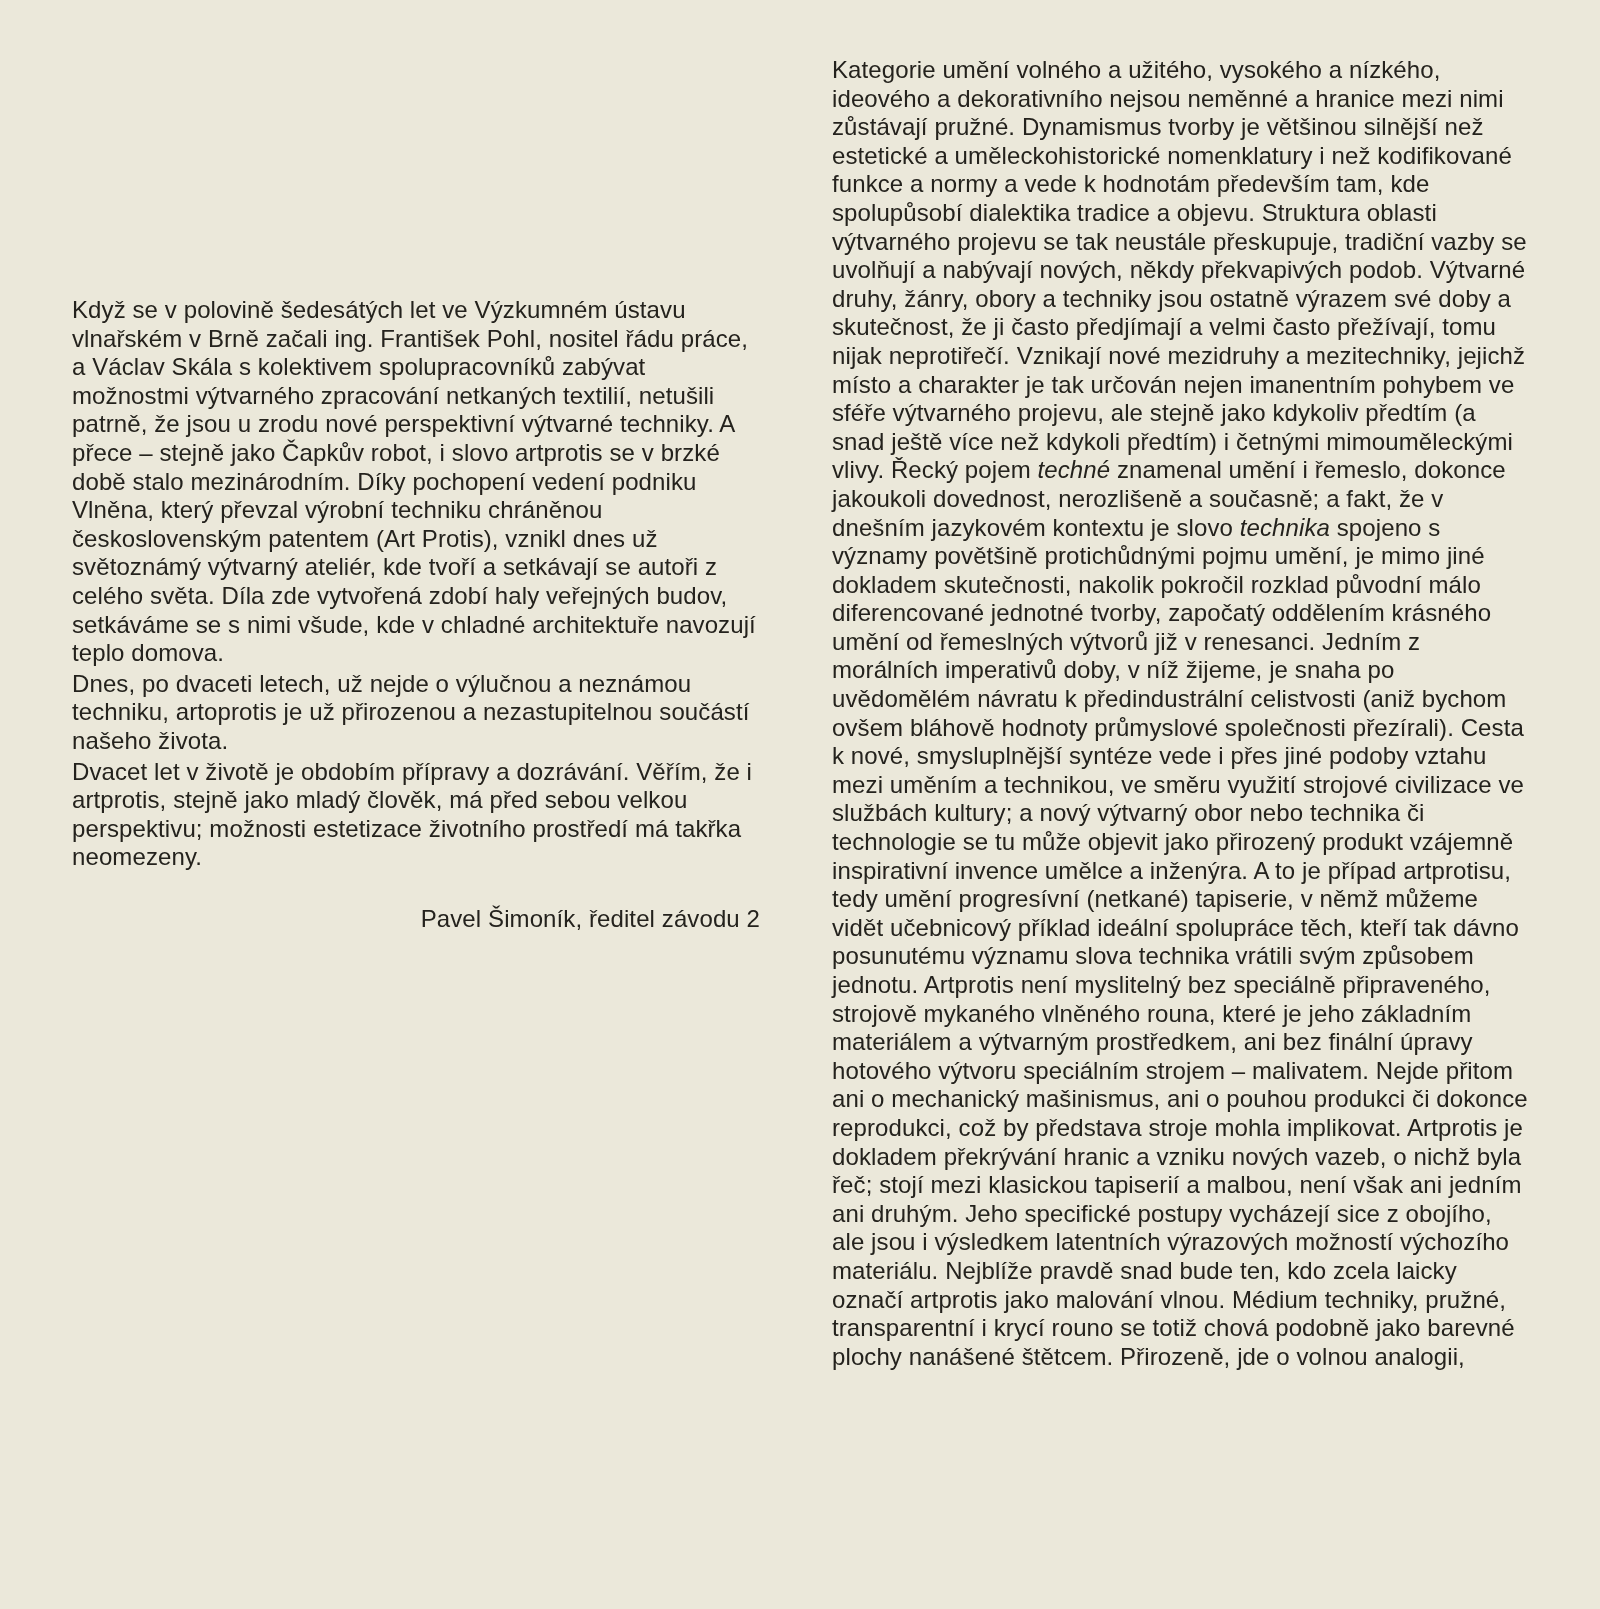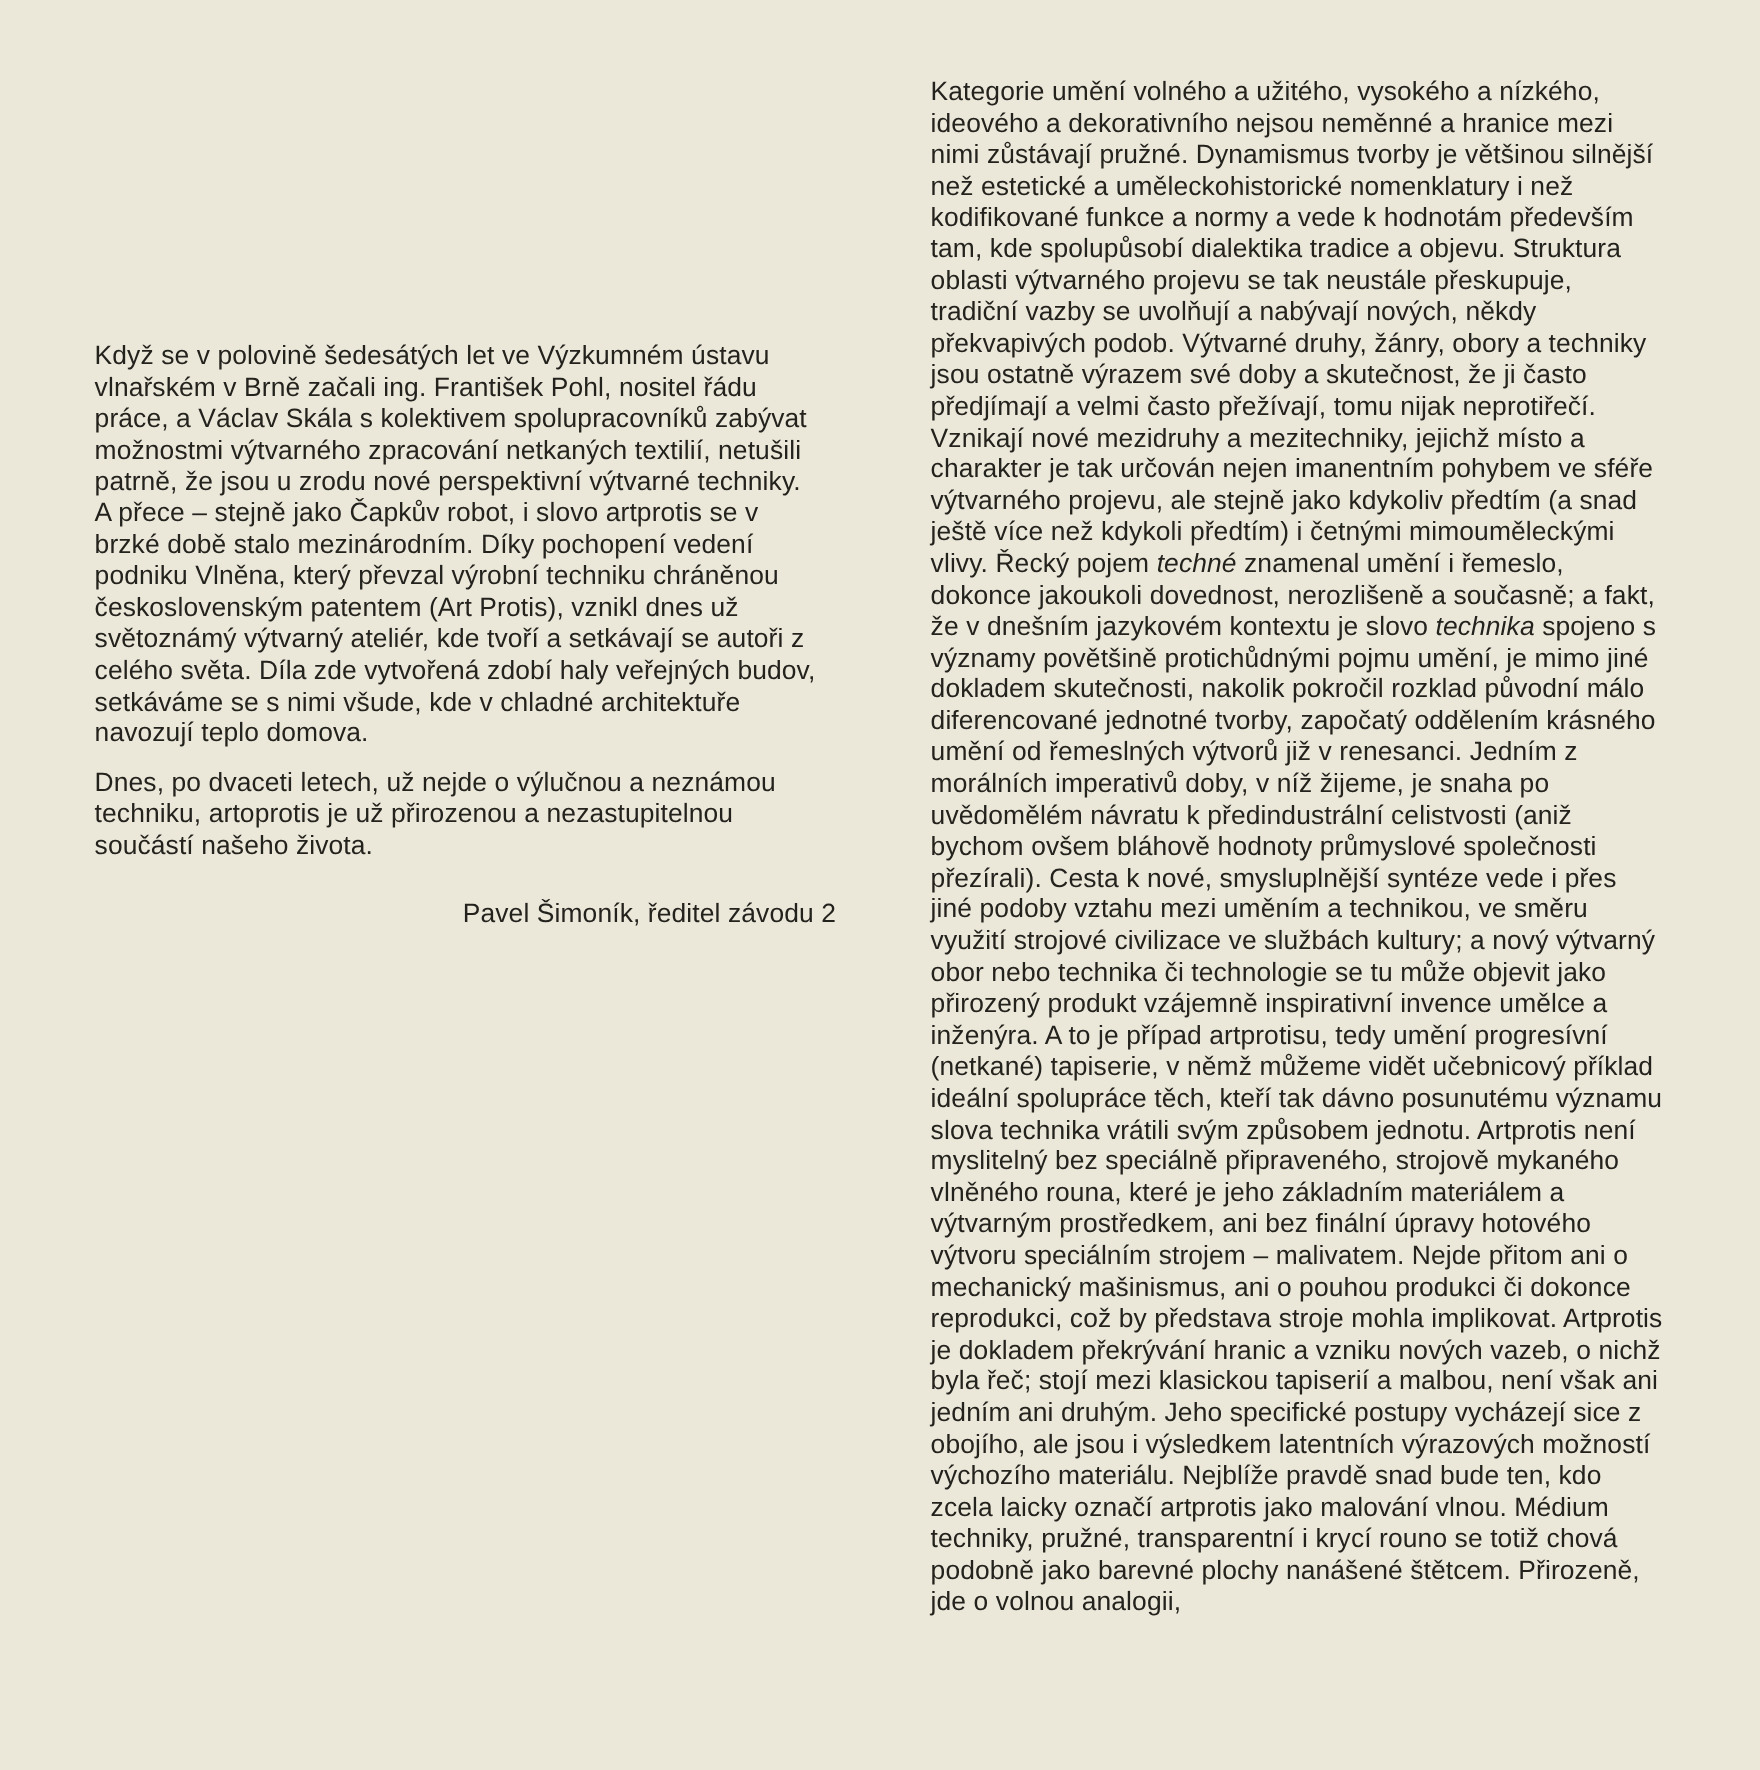--- a/index.html
+++ b/index.html
@@ -19,21 +19,21 @@
     position: absolute;
     inset: 0;
   }
   .col {
     position: absolute;
     font-size: 24px;
     line-height: 28.6px;
     letter-spacing: 0.1px;
   }
   .col p {
-    margin: 16px;
+    margin: 2px;
   }
   #left-col {
     left: 70px;
     top: 294px;
     width: 690px;
   }
   #right-col {
     left: 830px;
     top: 54px;
     width: 700px;
@@ -51,20 +51,21 @@
 </style>
 </head>
 <body style="background: rgb(235, 232, 218); color: rgb(36, 34, 29);">
 
 <div class="page">
 
   <div id="left-col" class="col">
     <div id="left-paragraphs">
         <p>Když se v polovině šedesátých let ve Výzkumném ústavu vlnařském v Brně začali ing. František Pohl, nositel řádu práce, a Václav Skála s kolektivem spolupracovníků zabývat možnostmi výtvarného zpracování netkaných textilií, netušili patrně, že jsou u zrodu nové perspektivní výtvarné techniky. A přece – stejně jako Čapkův robot, i slovo artprotis se v brzké době stalo mezinárodním. Díky pochopení vedení podniku Vlněna, který převzal výrobní techniku chráněnou československým patentem (Art Protis), vznikl dnes už světoznámý výtvarný ateliér, kde tvoří a setkávají se autoři z celého světa. Díla zde vytvořená zdobí haly veřejných budov, setkáváme se s nimi všude, kde v chladné architektuře navozují teplo domova.</p>
         <p>Dnes, po dvaceti letech, už nejde o výlučnou a neznámou techniku, artoprotis je už přirozenou a nezastupitelnou součástí našeho života.</p>
+        <p>Dvacet let v životě je obdobím přípravy a dozrávání. Věřím, že i artprotis, stejně jako mladý člověk, má před sebou velkou perspektivu; možnosti estetizace životního prostředí má takřka neomezeny.</p>
       </div>
     <div id="signature" class="signature">
         <span class="sig-line">Pavel Šimoník, ředitel závodu 2</span>
       </div>
   </div>
 
   <div id="right-col" class="col">
     <p id="right-paragraph"><span>Kategorie umění volného a užitého, vysokého a nízkého, ideového a dekorativního nejsou neměnné a hranice mezi nimi zůstávají pružné. Dynamismus tvorby je většinou silnější než estetické a uměleckohistorické nomenklatury i než kodifikované funkce a normy a vede k hodnotám především tam, kde spolupůsobí dialektika tradice a objevu. Struktura oblasti výtvarného projevu se tak neustále přeskupuje, tradiční vazby se uvolňují a nabývají nových, někdy překvapivých podob. Výtvarné druhy, žánry, obory a techniky jsou ostatně výrazem své doby a skutečnost, že ji často předjímají a velmi často přežívají, tomu nijak neprotiřečí. Vznikají nové mezidruhy a mezitechniky, jejichž místo a charakter je tak určován nejen imanentním pohybem ve sféře výtvarného projevu, ale stejně jako kdykoliv předtím (a snad ještě více než kdykoli předtím) i četnými mimouměleckými vlivy. Řecký pojem </span><em>techné</em><span> znamenal umění i řemeslo, dokonce jakoukoli dovednost, nerozlišeně a současně; a fakt, že v dnešním jazykovém kontextu je slovo </span><em>technika</em><span> spojeno s významy povětšině protichůdnými pojmu umění, je mimo jiné dokladem skutečnosti, nakolik pokročil rozklad původní málo diferencované jednotné tvorby, započatý oddělením krásného umění od řemeslných výtvorů již v renesanci. Jedním z morálních imperativů doby, v níž žijeme, je snaha po uvědomělém návratu k předindustrální celistvosti (aniž bychom ovšem bláhově hodnoty průmyslové společnosti přezírali). Cesta k nové, smysluplnější syntéze vede i přes jiné podoby vztahu mezi uměním a technikou, ve směru využití strojové civilizace ve službách kultury; a nový výtvarný obor nebo technika či technologie se tu může objevit jako přirozený produkt vzájemně inspirativní invence umělce a inženýra. A to je případ artprotisu, tedy umění progresívní (netkané) tapiserie, v němž můžeme vidět učebnicový příklad ideální spolupráce těch, kteří tak dávno posunutému významu slova technika vrátili svým způsobem jednotu. Artprotis není myslitelný bez speciálně připraveného, strojově mykaného vlněného rouna, které je jeho základním materiálem a výtvarným prostředkem, ani bez finální úpravy hotového výtvoru speciálním strojem – malivatem. Nejde přitom ani o mechanický mašinismus, ani o pouhou produkci či dokonce reprodukci, což by představa stroje mohla implikovat. Artprotis je dokladem překrývání hranic a vzniku nových vazeb, o nichž byla řeč; stojí mezi klasickou tapiserií a malbou, není však ani jedním ani druhým. Jeho specifické postupy vycházejí sice z obojího, ale jsou i výsledkem latentních výrazových možností výchozího materiálu. Nejblíže pravdě snad bude ten, kdo zcela laicky označí artprotis jako malování vlnou. Médium techniky, pružné, transparentní i krycí rouno se totiž chová podobně jako barevné plochy nanášené štětcem. Přirozeně, jde o volnou analogii,</span></p>
   </div>
 

